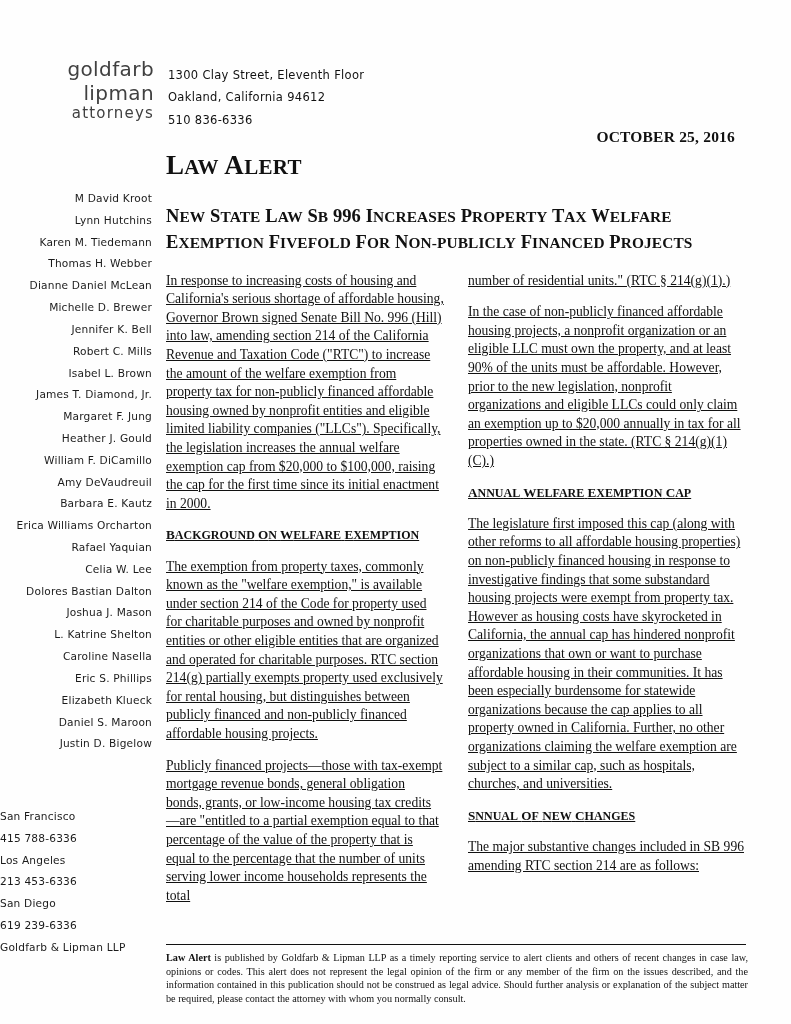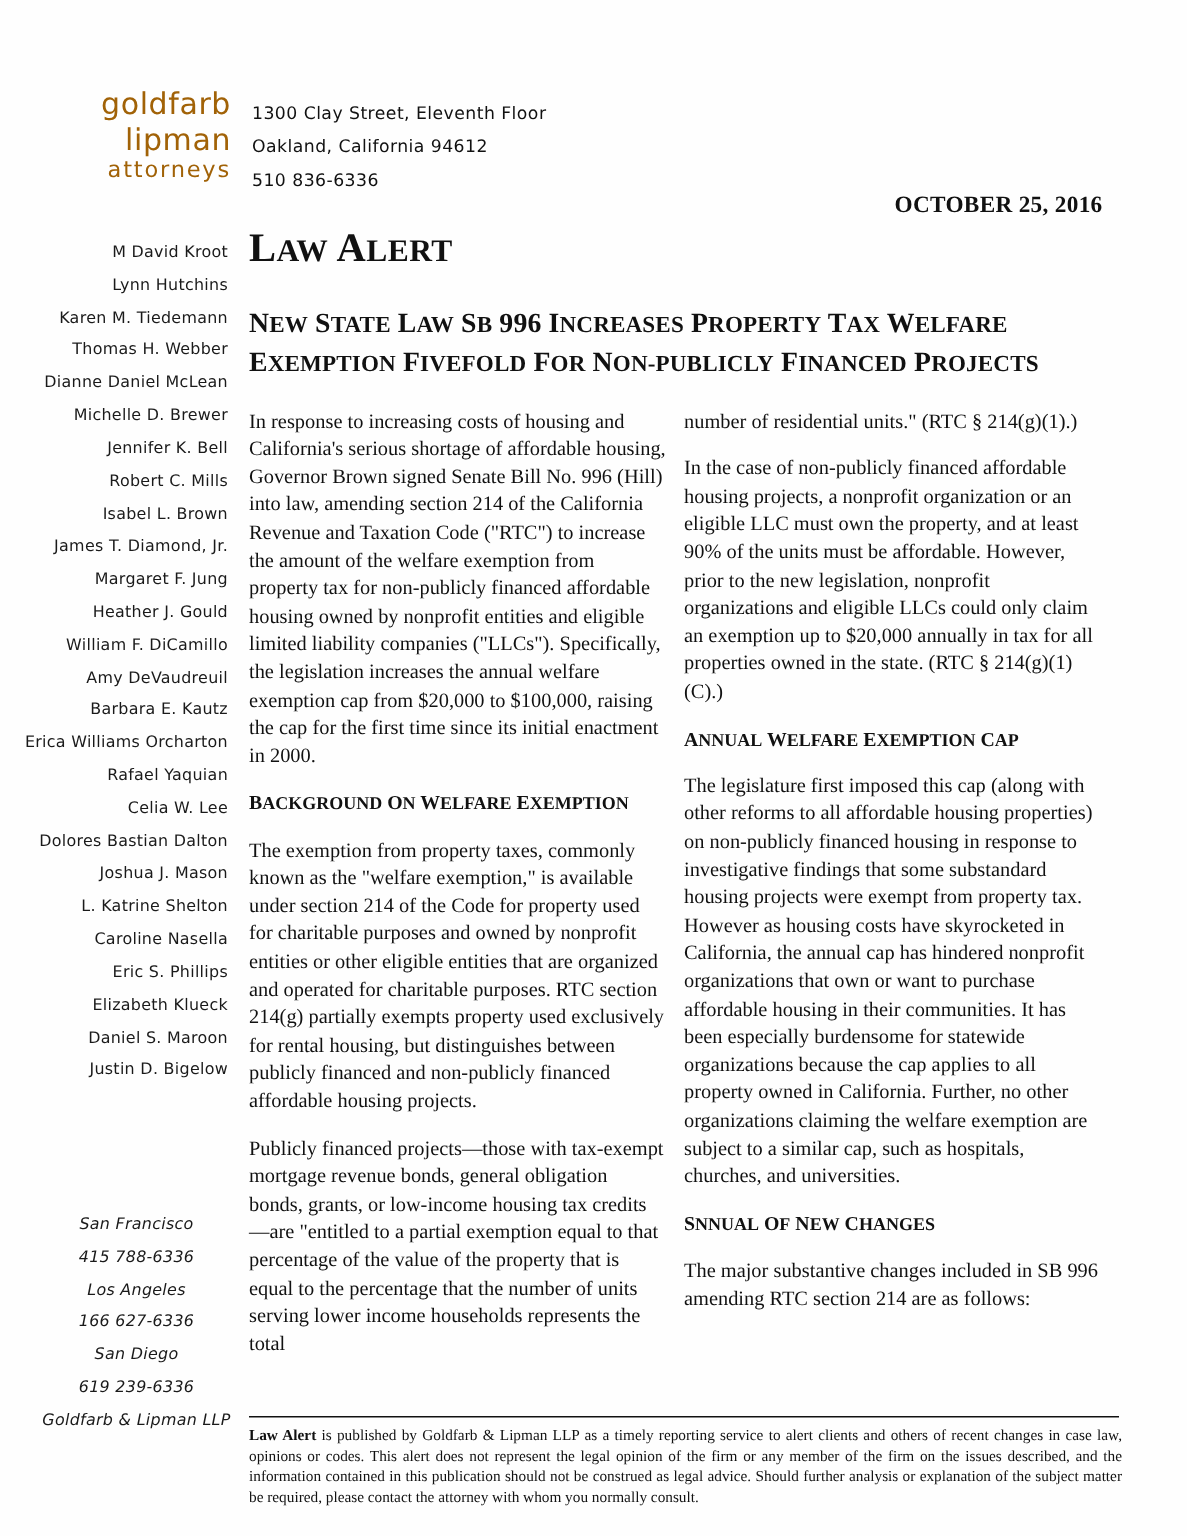--- a/index.html
+++ b/index.html
@@ -24,21 +24,21 @@
 
   
   .logo {
     position: absolute;
     left: 44px;
     top: 58px;
     width: 110px;
     text-align: right;
     font-family: "DejaVu Sans", sans-serif;
     line-height: 1.18;
-    color: #a16207;
+    color: #404040;
   }
   .logo .l1 {
     font-size: 20px;
     letter-spacing: 0.4px;
     font-weight: 400;
   }
   .logo .l2 {
     font-size: 20px;
     letter-spacing: 0.4px;
     font-weight: 400;
@@ -69,41 +69,40 @@
     font-weight: bold;
     letter-spacing: 0.2px;
     font-variant: small-caps;
     text-transform: uppercase;
   }
 
   
   .attorneys {
     position: absolute;
     left: 0px;
-    top: 158px;
+    top: 188px;
     width: 152px;
     text-align: right;
     font-family: "DejaVu Sans", sans-serif;
     font-size: 10.6px;
     line-height: 2.06;
     letter-spacing: 0.2px;
     color: #1a1a1a;
   }
   .offices {
     position: absolute;
-    left: 15px;
+    left: 0px;
     top: 806px;
     width: 152px;
-    text-align: center;
+    text-align: left;
     font-family: "DejaVu Sans", sans-serif;
     font-size: 10.6px;
     line-height: 2.06;
     letter-spacing: 0.2px;
     color: #1a1a1a;
-    font-style: italic;
   }
 
   
   .content {
     position: absolute;
     left: 166px;
     top: 150px;
     width: 580px;
   }
   h1.law-alert {
@@ -120,21 +119,22 @@
     margin: 0 0 16px 0;
     font-size: 18.5px;
     font-weight: bold;
     line-height: 1.42;
     letter-spacing: 0.1px;
   }
   h2.headline .sm { font-size: 15.4px; }
 
   .cols {
     display: flex;
-    gap: 12px;
+    gap: 24px;
+    text-decoration: underline;
   }
   .col {
     width: 278px;
     font-size: 13.6px;
     line-height: 1.37;
     text-align: left;
   }
   .col p {
     margin: 0 0 13px 0;
   }
@@ -210,21 +210,21 @@
       <div>Eric S. Phillips</div>
       <div>Elizabeth Klueck</div>
       <div>Daniel S. Maroon</div>
       <div>Justin D. Bigelow</div>
     </div>
 
   <div class="offices" id="office-list">
       <div>San Francisco</div>
       <div>415 788-6336</div>
       <div>Los Angeles</div>
-      <div>166 627-6336</div>
+      <div>213 453-6336</div>
       <div>San Diego</div>
       <div>619 239-6336</div>
       <div>Goldfarb &amp; Lipman LLP</div>
     </div>
 
   <div class="content">
     <h1 class="law-alert"><span class="cap">L</span><span class="sm">AW</span> <span class="cap">A</span><span class="sm">LERT</span></h1>
     <h2 class="headline"><span class="cap">N</span><span class="sm">EW</span> <span class="cap">S</span><span class="sm">TATE</span> <span class="cap">L</span><span class="sm">AW</span> <span class="cap">S</span><span class="sm">B</span> <span class="cap">996</span> <span class="cap">I</span><span class="sm">NCREASES</span> <span class="cap">P</span><span class="sm">ROPERTY</span> <span class="cap">T</span><span class="sm">AX</span> <span class="cap">W</span><span class="sm">ELFARE</span> <span class="cap">E</span><span class="sm">XEMPTION</span> <span class="cap">F</span><span class="sm">IVEFOLD</span> <span class="cap">F</span><span class="sm">OR</span> <span class="cap">N</span><span class="sm">ON-PUBLICLY</span> <span class="cap">F</span><span class="sm">INANCED</span> <span class="cap">P</span><span class="sm">ROJECTS</span></h2>
 
     <div class="cols">

